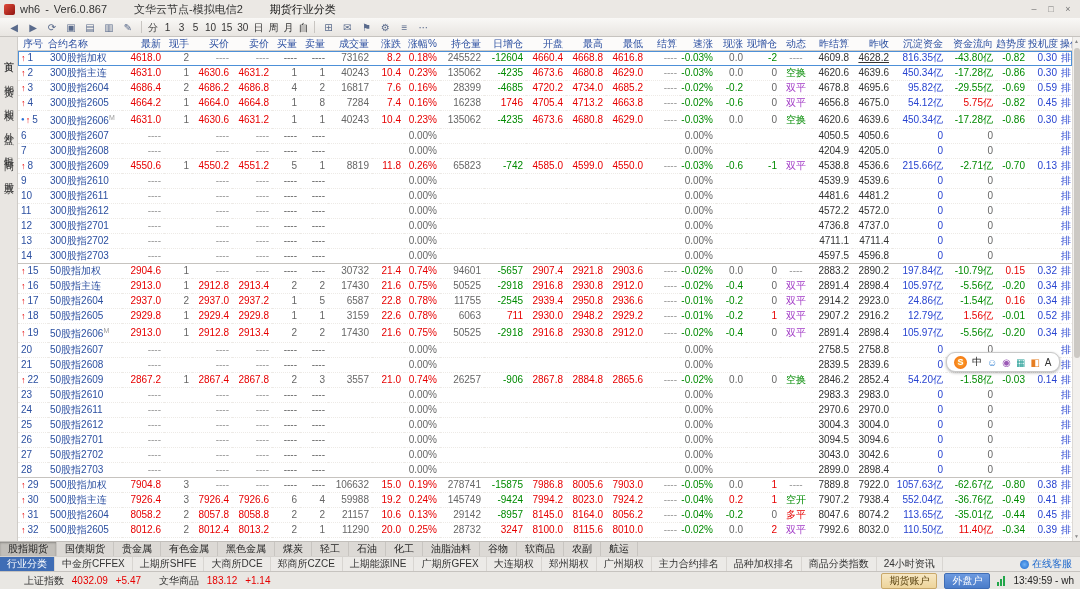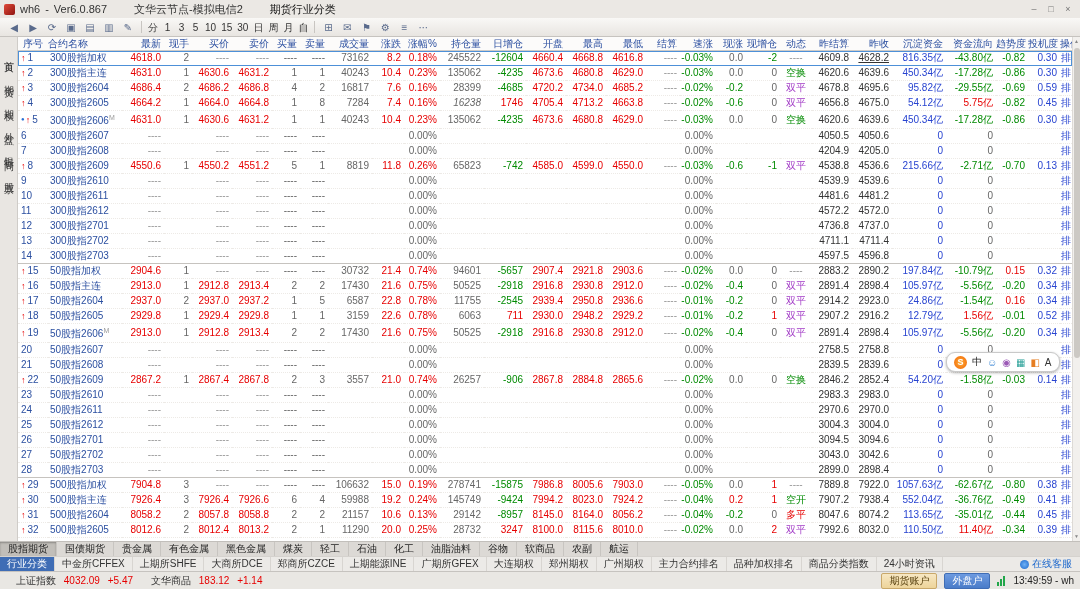--- a/index.html
+++ b/index.html
@@ -69,21 +69,21 @@
   #exchtabs{position:absolute;left:0;top:556px;right:0;height:15px;box-sizing:border-box;
     background:#eceae7;border-top:1px solid #d5d2ce;display:flex;font-size:10px;color:#333;}
   .etab{display:flex;align-items:center;padding:0 7px;border-right:1px solid #d8d5d1;cursor:default;}
   .etab.sel{background:#3f6db5;color:#fff;}
   .online{margin-left:auto;display:flex;align-items:center;gap:3px;color:#1a66cc;padding-right:8px;}
   .online .dot-ic{width:9px;height:9px;border-radius:50%;background:radial-gradient(#6fb1f5,#1a66cc);}
 
   
   #statusbar{position:absolute;left:0;top:571px;right:0;height:18px;box-sizing:border-box;
     background:#e9e7e3;border-top:1px solid #c6c3bf;display:flex;align-items:center;
-    font-size:10px;padding-left:16px;}
+    font-size:10px;padding-left:24px;}
   .sb-group{margin-right:18px;white-space:nowrap;}
   .sb-label{color:#333;}
   .sb-val{color:#e60000;margin-left:5px;}
   .sb-right{margin-left:auto;display:flex;align-items:center;gap:7px;padding-right:6px;}
   .sb-btn{font-size:10px;padding:0 7px;height:14px;line-height:14px;border-radius:2px;
     border:1px solid #c9a86a;background:linear-gradient(#f7e7c3,#edd49a);color:#5a4310;cursor:default;}
   .sb-btn.blue{border-color:#3f6db5;background:linear-gradient(#6d9ae0,#4a7cc9);color:#fff;}
   .signal{display:flex;align-items:flex-end;height:10px;}
   .signal i{display:inline-block;width:2px;margin-right:1px;background:#21a64a;}
   .signal i:nth-child(1){height:4px;} .signal i:nth-child(2){height:7px;} .signal i:nth-child(3){height:10px;}
@@ -320,21 +320,21 @@
             <td class="al name"><span>300股指2605</span></td>
             <td style="color: rgb(230, 0, 0);">4664.2</td>
             <td style="color: rgb(102, 102, 102);">1</td>
             <td style="color: rgb(230, 0, 0);">4664.0</td>
             <td style="color: rgb(230, 0, 0);">4664.8</td>
             <td style="color: rgb(102, 102, 102);">1</td>
             <td style="color: rgb(102, 102, 102);">8</td>
             <td style="color: rgb(102, 102, 102);">7284</td>
             <td style="color: rgb(230, 0, 0);">7.4</td>
             <td style="color: rgb(230, 0, 0);">0.16%</td>
-            <td style="color: rgb(102, 102, 102); font-style: italic;">16238</td>
+            <td style="color: rgb(102, 102, 102);">16238</td>
             <td style="color: rgb(230, 0, 0);">1746</td>
             <td style="color: rgb(230, 0, 0);">4705.4</td>
             <td style="color: rgb(230, 0, 0);">4713.2</td>
             <td style="color: rgb(230, 0, 0);">4663.8</td>
             <td style="color: rgb(153, 153, 153);">----</td>
             <td style="color: rgb(0, 138, 0);">-0.02%</td>
             <td style="color: rgb(0, 138, 0);">-0.6</td>
             <td style="color: rgb(102, 102, 102);">0</td>
             <td class="ac" style="color: rgb(162, 59, 198);">双平</td>
             <td style="color: rgb(51, 51, 51);">4656.8</td>

